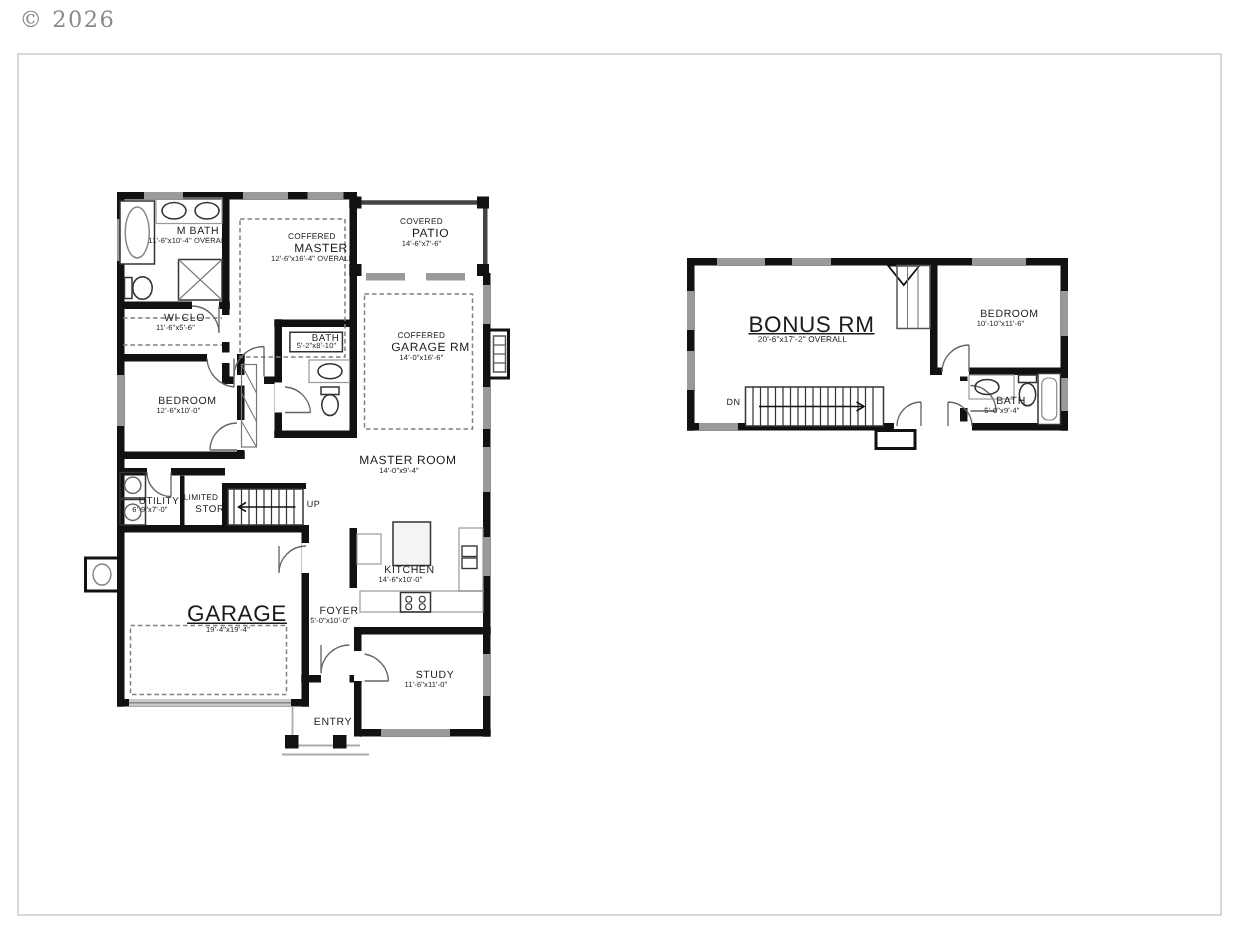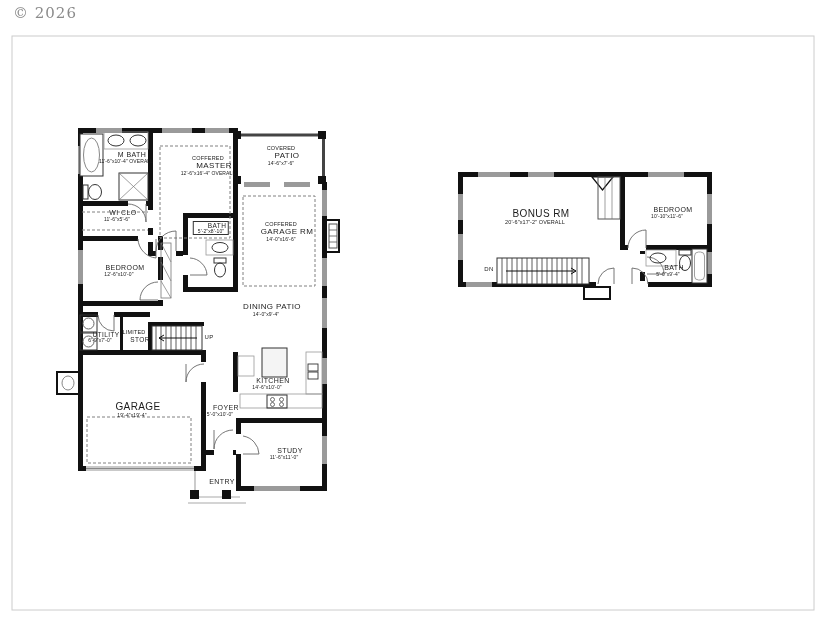--- a/index.html
+++ b/index.html
@@ -5,21 +5,21 @@
   html,body{margin:0;padding:0;background:#fff;}
   .canvas{position:relative;width:825px;height:619px;background:#ffffff;overflow:hidden;
           font-family:"Liberation Sans", sans-serif;}
   .copyright{position:absolute;left:13px;top:4px;font-family:"DejaVu Serif", serif;
              font-size:15px;letter-spacing:1px;color:#8a8a8a;}
   svg{position:absolute;left:0;top:0;}
   .lbl{position:absolute;transform:translate(-50%,0);display:flex;flex-direction:column;
        align-items:center;text-align:center;line-height:1.08;white-space:nowrap;color:#1b1b1b;}
   .rpre{font-size:5.5px;letter-spacing:.2px;}
   .rname{font-size:8px;letter-spacing:.4px;padding-left:12px;}
-  .rname.lg{font-size:10px;}
+  .rname.lg{font-size:15px;text-decoration:underline;}
   .rname.sm{font-size:7px;}
   .rname.xs{font-size:6.5px;}
   .rdims{font-size:5.5px;letter-spacing:.1px;}
   .rdims.xs{font-size:5px;}
   .boxed{border:1px solid #333;padding:0 2px;background:#fff;}
   .tiny{font-size:6px;letter-spacing:.3px;}
 </style>
 </head>
 <body>
 
@@ -305,40 +305,40 @@
     <span class="rname xs">BATH</span>
     <span class="rdims xs">5'-2"x8'-10"</span>
   </div>
 
   <div class="lbl" style="left:119px;top:264px">
     <span class="rname sm">BEDROOM</span>
     <span class="rdims xs">12'-6"x10'-0"</span>
   </div>
 
   <div class="lbl" style="left:266px;top:303px">
-    <span class="rname">DINING PATIO</span>
+    <span class="rname">MASTER ROOM</span>
     <span class="rdims xs">14'-0"x9'-4"</span>
   </div>
 
   <div class="lbl" style="left:100px;top:331px">
     <span class="rname xs">UTILITY</span>
     <span class="rdims xs">6'-9"x7'-0"</span>
   </div>
 
   <div class="lbl" style="left:134px;top:330px">
     <span class="rpre">LIMITED</span>
     <span class="rname xs">STOR</span>
   </div>
 
   <div class="lbl" style="left:267px;top:377px">
     <span class="rname sm">KITCHEN</span>
     <span class="rdims xs">14'-6"x10'-0"</span>
   </div>
 
-  <div class="lbl" style="left:132px;top:402px">
+  <div class="lbl" style="left:152px;top:402px">
     <span class="rname lg">GARAGE</span>
     <span class="rdims xs">19'-4"x19'-4"</span>
   </div>
 
   <div class="lbl" style="left:220px;top:404px">
     <span class="rname sm">FOYER</span>
     <span class="rdims xs">5'-0"x10'-0"</span>
   </div>
 
   <div class="lbl" style="left:284px;top:447px">

